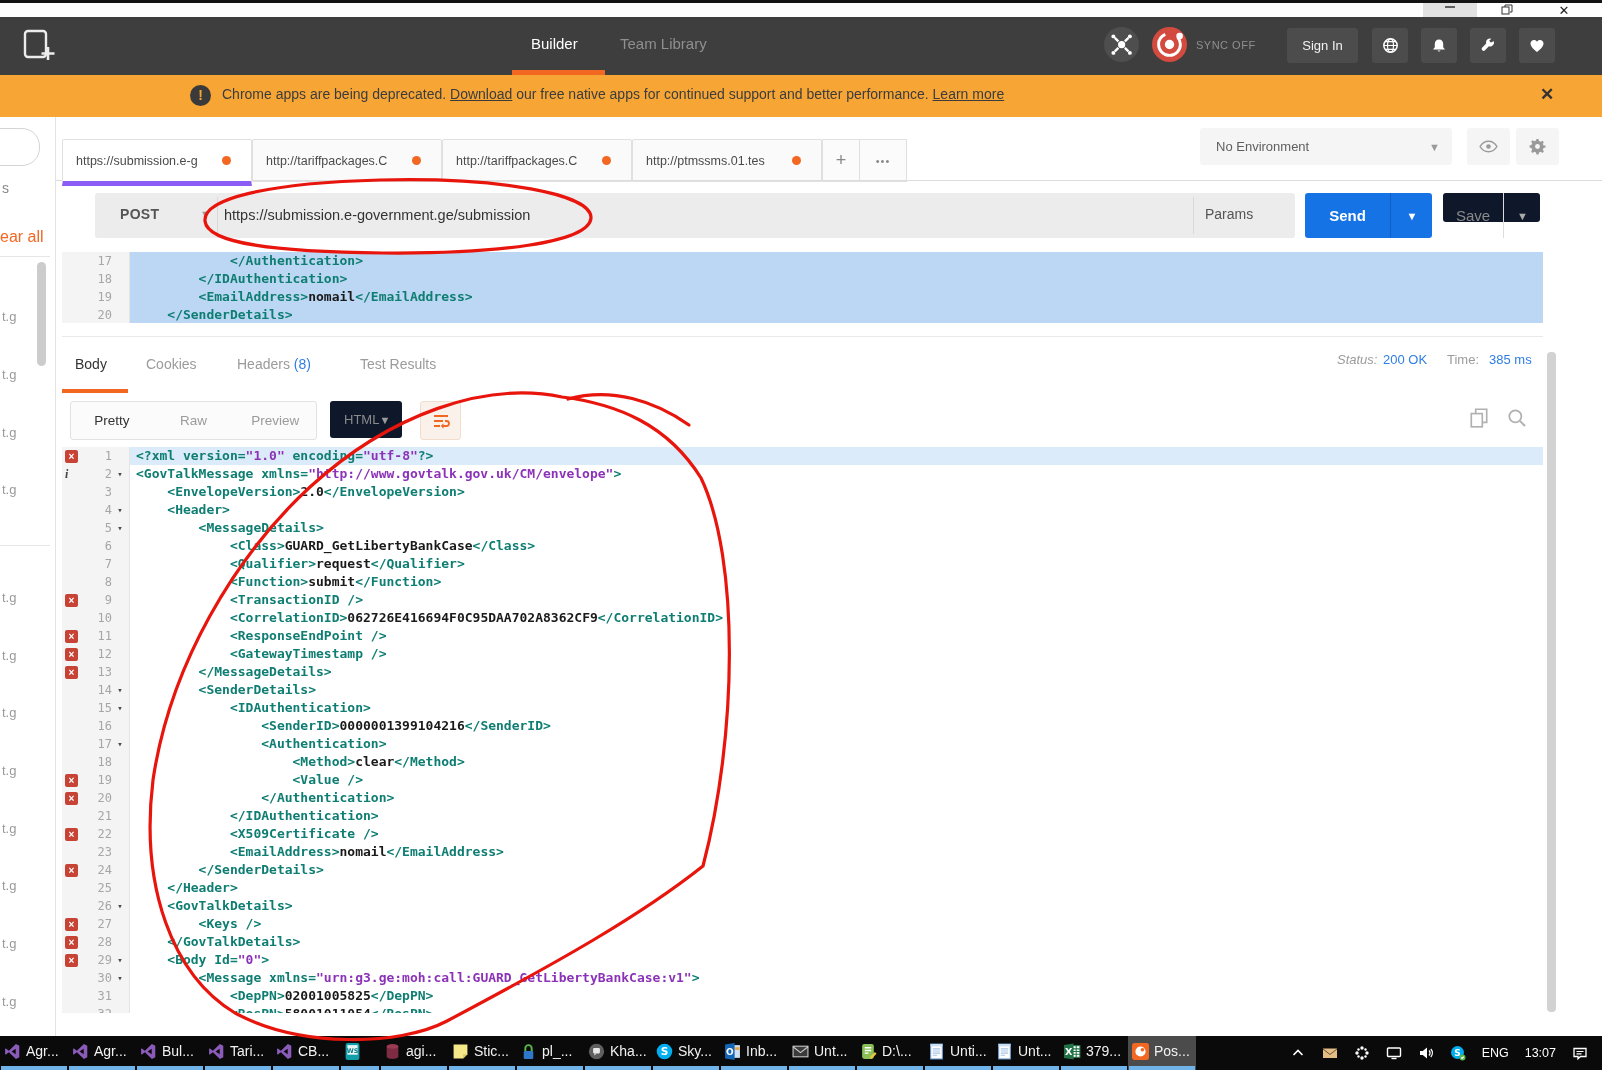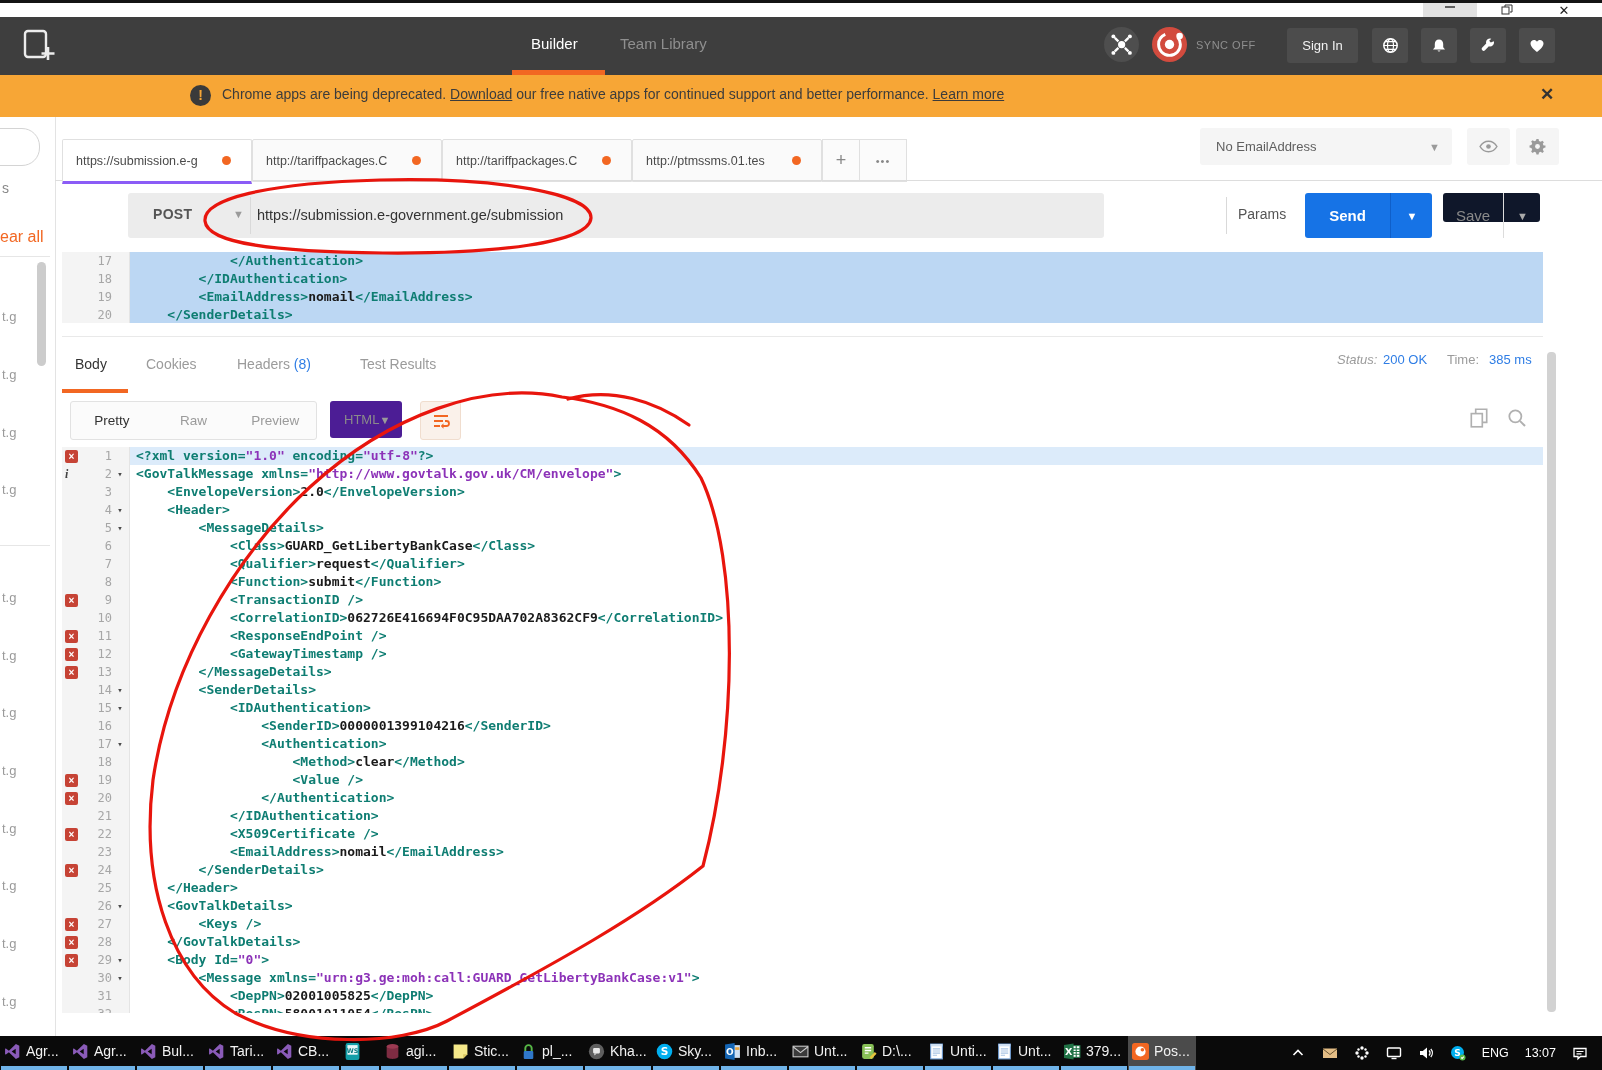--- a/index.html
+++ b/index.html
@@ -37,32 +37,32 @@
   #sb-partial{position:absolute;left:2px;top:63px;font-size:14px;color:#888;}
   #sb-clear{position:absolute;left:0px;top:111px;font-size:16px;color:#f26722;}
   .sb-div{position:absolute;left:0;width:50px;height:1px;background:#e6e6e6;}
   #sb-scroll{position:absolute;left:37px;top:145px;width:9px;height:104px;background:#ccc;border-radius:5px;}
   .sb-item{position:absolute;left:2px;font-size:13px;color:#9a9a9a;}
   
   .req-tab{position:absolute;top:139px;height:41px;border:1px solid #e0e0e0;background:#fafafa;border-radius:2px 2px 0 0;
            display:flex;align-items:center;font-size:12.5px;color:#4a4a4a;}
   .req-tab .lbl{margin-left:13px;white-space:nowrap;overflow:hidden;width:140px;}
   .req-tab .dot{width:9px;height:9px;border-radius:50%;background:#f26722;margin-left:6px;}
-  .req-tab.active{background:#fff;border-bottom:3px solid #8b5cf6;z-index:3;}
+  .req-tab.active{background:#fff;border-bottom:5px solid #8b5cf6;z-index:3;}
   #tabs-bottomline{left:55px;top:180px;width:1547px;height:1px;background:#ddd;}
   .tab-act{position:absolute;top:139px;height:41px;border:1px solid #e0e0e0;background:#fbfbfb;color:#888;
            display:flex;align-items:center;justify-content:center;}
   #env-select{left:1200px;top:128px;width:252px;height:37px;background:#f5f5f5;border-radius:3px;
               font-size:13px;color:#5f5f5f;display:flex;align-items:center;}
   #env-select .txt{margin-left:16px;flex:1;}
   .chev{color:#9a9a9a;font-size:11px;margin-right:12px;}
   .env-btn{position:absolute;top:128px;width:43px;height:37px;background:#f5f5f5;border-radius:3px;
            display:flex;align-items:center;justify-content:center;}
   
-  #url-bar{left:95px;top:193px;width:976px;height:45px;background:#ececec;border-radius:3px;margin-left:33px;}
+  #url-bar{left:95px;top:193px;width:1200px;height:45px;background:#ececec;border-radius:3px;}
   #method{position:absolute;left:25px;top:13px;font-size:14px;color:#555;font-weight:bold;letter-spacing:.3px;}
   #method-chev{position:absolute;left:105px;top:15px;}
   .vdiv{position:absolute;top:4px;height:37px;width:1px;background:#d9d9d9;}
   #url-text{position:absolute;left:129px;top:14px;font-size:14.5px;color:#333;}
   #params-btn{position:absolute;left:1110px;top:13px;font-size:14px;color:#555;}
   #send-btn{left:1305px;top:193px;width:127px;height:45px;background:#1673e6;border-radius:3px;color:#fff;}
   #send-btn .main{position:absolute;left:0;top:0;width:85px;height:45px;line-height:45px;text-align:center;
                   font-size:15px;font-weight:bold;}
   #send-btn .split{position:absolute;left:85px;top:0;width:42px;height:45px;border-left:1px solid #0f5fc9;
                    display:flex;align-items:center;justify-content:center;color:#fff;font-size:11px;}
@@ -93,21 +93,21 @@
   #resp-topline{left:62px;top:336px;width:1481px;height:1px;background:#e9e9e9;}
   .resp-tab{position:absolute;top:356px;font-size:14px;color:#9b9b9b;}
   .resp-tab.active{color:#333;}
   #body-underline{left:62px;top:389px;width:66px;height:4px;background:#f26722;}
   .statlbl{position:absolute;top:352px;font-size:13px;color:#9b9b9b;}
   .statval{position:absolute;top:352px;font-size:13px;color:#2e7de5;}
   #seg-views{left:70px;top:401px;width:245px;height:37px;border:1px solid #e2e2e2;background:#fbfbfb;border-radius:3px;
              display:flex;align-items:center;font-size:13.5px;}
   #seg-views span{flex:1;text-align:center;color:#9b9b9b;}
   #seg-views span.active{color:#333;}
-  #fmt-select{left:330px;top:401px;width:72px;height:37px;background:#4c1d95;border-radius:3px;
+  #fmt-select{left:330px;top:401px;width:72px;height:37px;background:#0f172a;border-radius:3px;
               display:flex;align-items:center;font-size:13px;color:#8a8a8a;}
   #fmt-select .txt{margin-left:14px;flex:1;}
   #wrap-btn{left:420px;top:401px;width:39px;height:37px;background:#faf1ea;border:1px solid #f0ddce;border-radius:3px;
             display:flex;align-items:center;justify-content:center;}
   .resp-icon{position:absolute;top:407px;width:24px;height:24px;}
   #resp-scroll{left:1547px;top:352px;width:9px;height:660px;background:#d2d2d2;border-radius:4px;}
   
   #taskbar{left:0;top:1036px;width:1602px;height:34px;background:#0a0a0a;display:flex;align-items:stretch;}
   .tb-item{position:relative;width:68px;flex:none;display:flex;align-items:center;padding:0 2px 4px 4px;box-sizing:border-box;}
   .tb-item.narrow{width:40px;}
@@ -252,21 +252,21 @@
     </div>
   <div class="tab-act" style="left:822px;width:36px;font-size:18px;">
       <span>+</span>
     </div>
   <div class="tab-act" style="left:859px;width:46px;font-size:11px;letter-spacing:1px;">
       <span>•••</span>
     </div>
   <div class="abs" id="tabs-bottomline"></div>
 
   <div class="abs" id="env-select">
-    <span class="txt">No EmailAddress</span>
+    <span class="txt">No Environment</span>
     <span class="chev">▼</span>
   </div>
   <div class="env-btn" style="left:1467px;">
     <svg width="19" height="13" viewBox="0 0 18 12">
       <path fill="none" stroke="#9a9a9a" stroke-width="1.4" d="M1 6C3 2.5 6 1 9 1s6 1.5 8 5c-2 3.5-5 5-8 5S3 9.5 1 6z"></path>
       <circle cx="9" cy="6" r="2.2" fill="#9a9a9a"></circle>
     </svg>
   </div>
   <div class="env-btn" style="left:1516px;">
     <svg width="17" height="17" viewBox="0 0 16 16">

